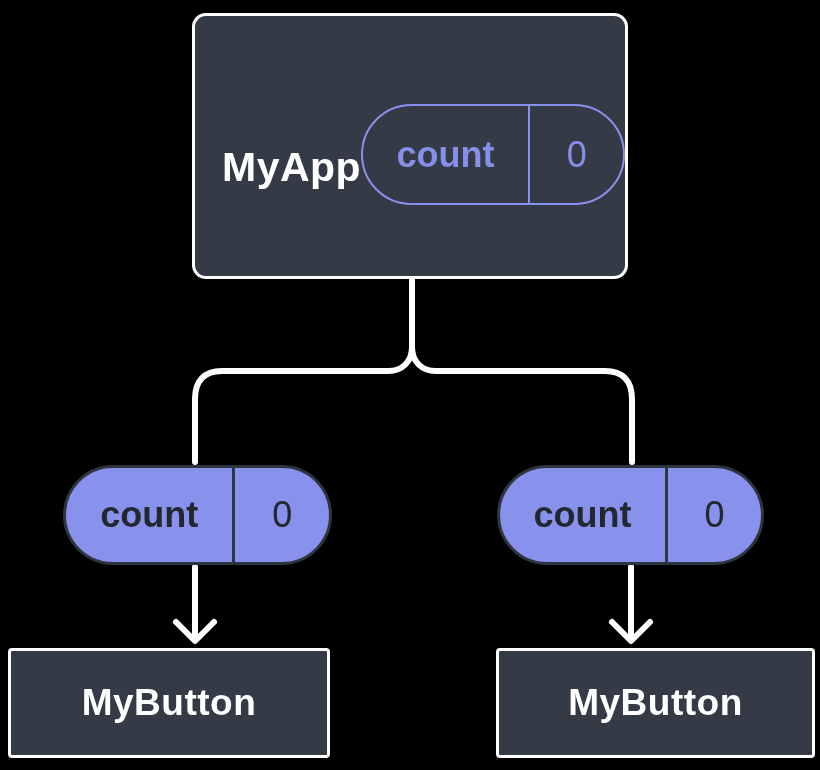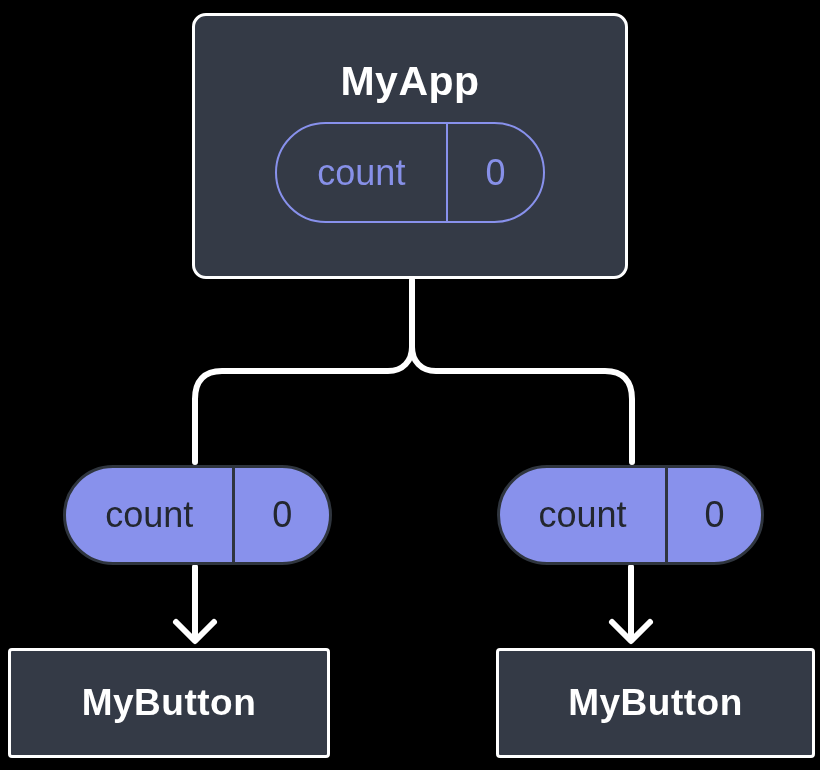--- a/index.html
+++ b/index.html
@@ -34,22 +34,23 @@
     border: 3px solid #FFFFFF;
     box-sizing: border-box;
     display: flex;
     align-items: center;
     justify-content: center;
   }
   .node-root {
     left: 192px; top: 13px;
     width: 436px; height: 266px;
     border-radius: 14px;
-    flex-direction: column;
-    justify-content: flex-start;
+    flex-direction: row;
+    justify-content: space-between;
+    padding-left: 27px;
   }
   .node-root .node-title {
     margin-top: 42px;
     font-size: 41px;
     font-weight: 600;
     color: #FFFFFF;
     letter-spacing: 0.5px;
   }
   .node-leaf {
     height: 110px;
@@ -70,21 +71,21 @@
     align-items: stretch;
     border-radius: 60px;
     overflow: hidden;
   }
   .pill-cell {
     display: flex;
     align-items: center;
     justify-content: center;
     font-size: 36px;
   }
-  .pill-cell-name  { flex: 1.78; }
+  .pill-cell-name  { flex: 1.78; font-weight: bold; }
   .pill-cell-value { flex: 1; }
 
   .pill-outline {
     margin-top: 17px;
     width: 270px; height: 101px;
     border: 2.5px solid #8891EC;
     background: transparent;
     color: #8790E8;
   }
   .pill-outline .pill-divider {

